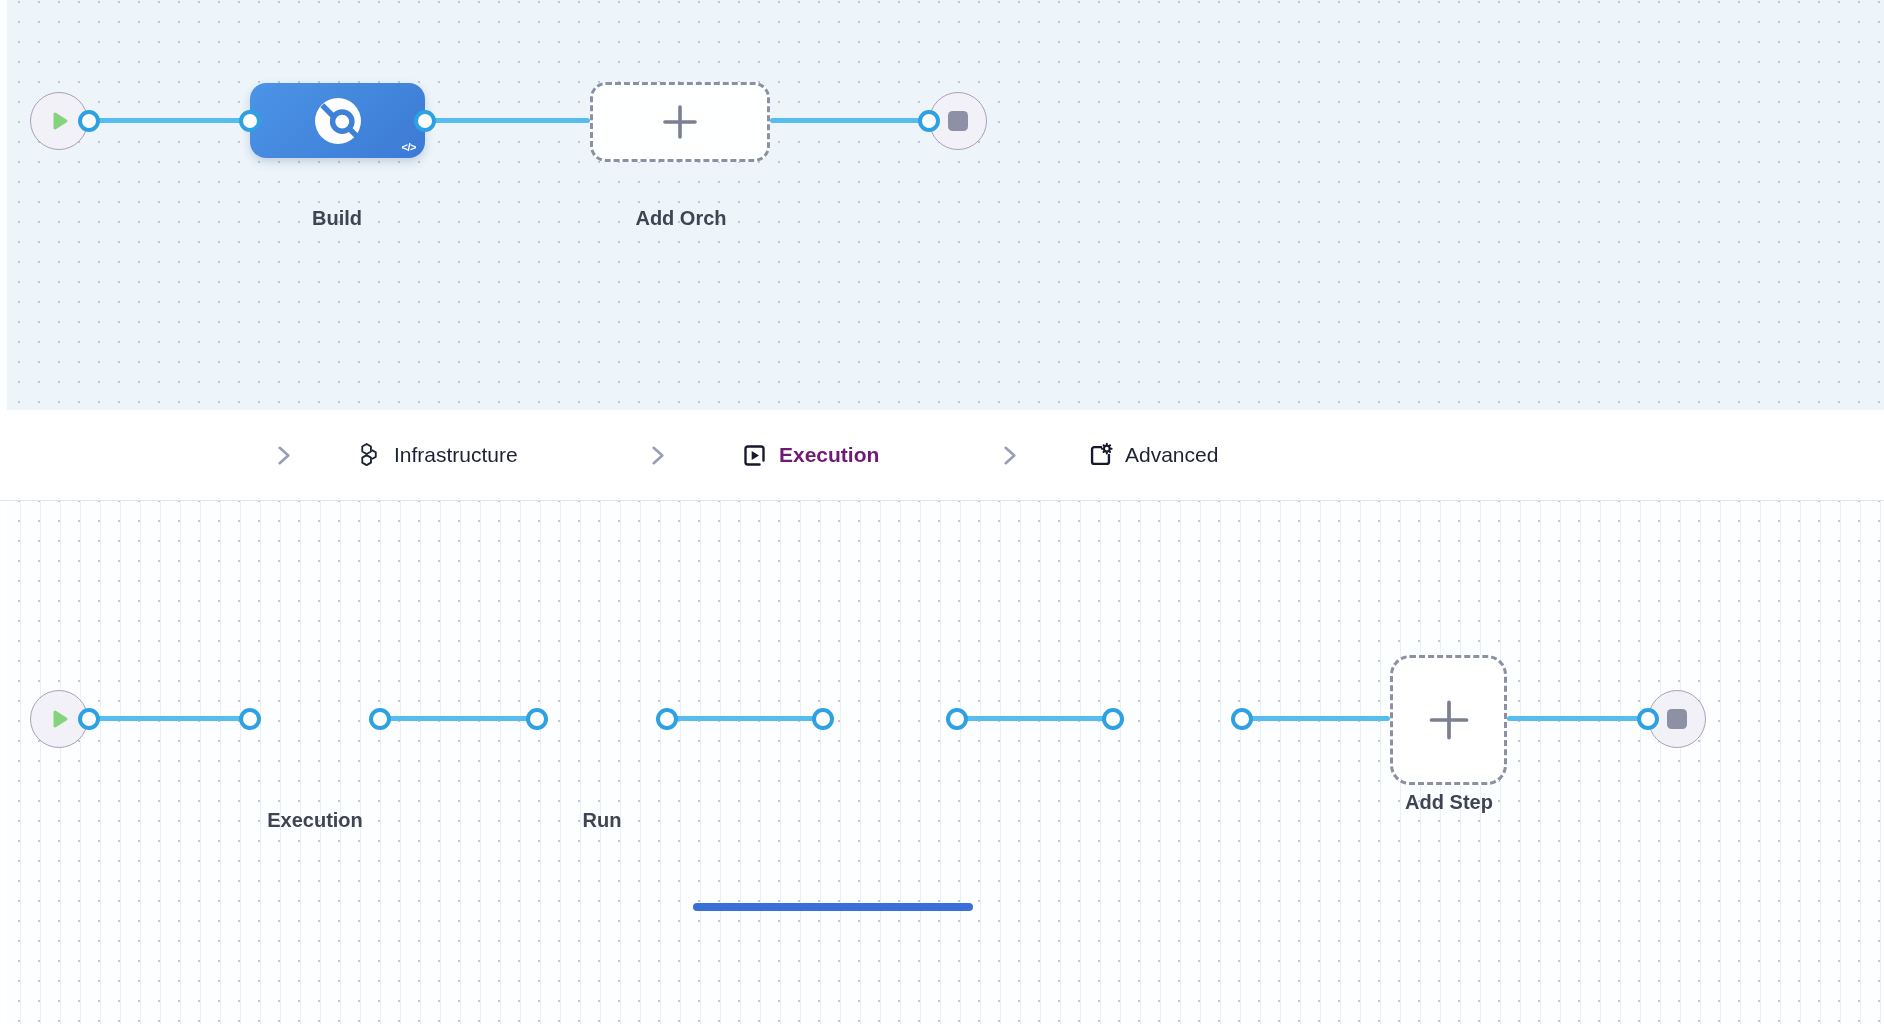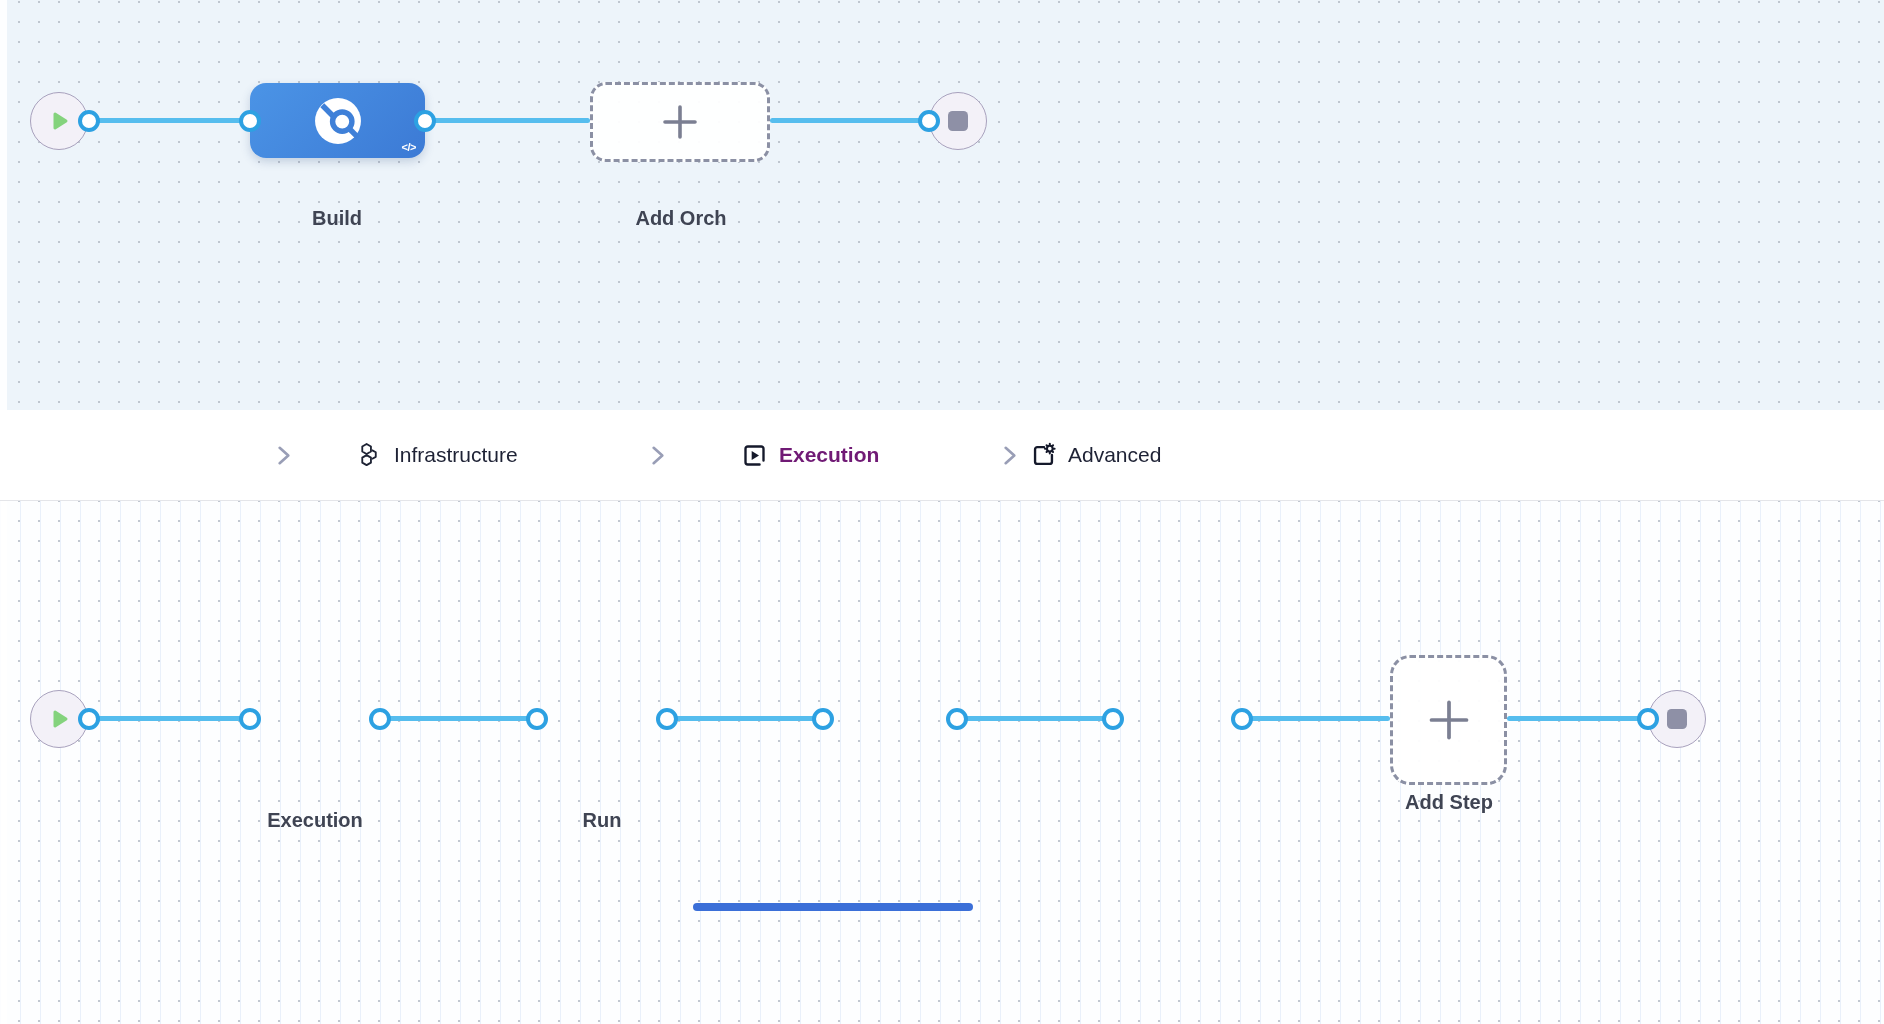--- a/index.html
+++ b/index.html
@@ -136,21 +136,21 @@
         <path d="M20 16.5 V6 a2 2 0 0 0 -2 -2 H6 a2 2 0 0 0 -2 2 v12 a2 2 0 0 0 2 2 h10.5" fill="none" stroke="#15192b" stroke-width="2.1" stroke-linecap="round"></path>
         <polygon points="9.5,8 16,12 9.5,16" fill="#15192b"></polygon>
       </svg>
       <span class="tab-label active">Execution</span>
     </div>
 
     <svg class="tab-chevron" style="left:998px;" width="23" height="23" viewBox="0 0 24 24">
       <polyline points="8,4 17,12 8,20" fill="none" stroke="#999eb6" stroke-width="2.8" stroke-linecap="round" stroke-linejoin="round"></polyline>
     </svg>
 
-    <div class="tab" style="left:1030px;">
+    <div class="tab" style="left:1087px;">
       <svg width="27" height="27" viewBox="0 0 24 24">
         <path d="M12.5 4.5 H6.5 a2 2 0 0 0 -2 2 v11 a2 2 0 0 0 2 2 h11 a2 2 0 0 0 2 -2 v-6" fill="none" stroke="#15192b" stroke-width="2.1" stroke-linecap="round"></path>
         <circle cx="17.6" cy="5.9" r="2.5" fill="none" stroke="#15192b" stroke-width="1.8"></circle>
         <g stroke="#15192b" stroke-width="1.8" stroke-linecap="round">
           <line x1="17.6" y1="1.6" x2="17.6" y2="2.6"></line>
             <line x1="17.6" y1="9.2" x2="17.6" y2="10.2"></line>
           <line x1="13.3" y1="5.9" x2="14.3" y2="5.9"></line>
             <line x1="20.9" y1="5.9" x2="21.9" y2="5.9"></line>
           <line x1="14.7" y1="2.9" x2="15.4" y2="3.6"></line>
             <line x1="19.8" y1="8.2" x2="20.5" y2="8.9"></line>

